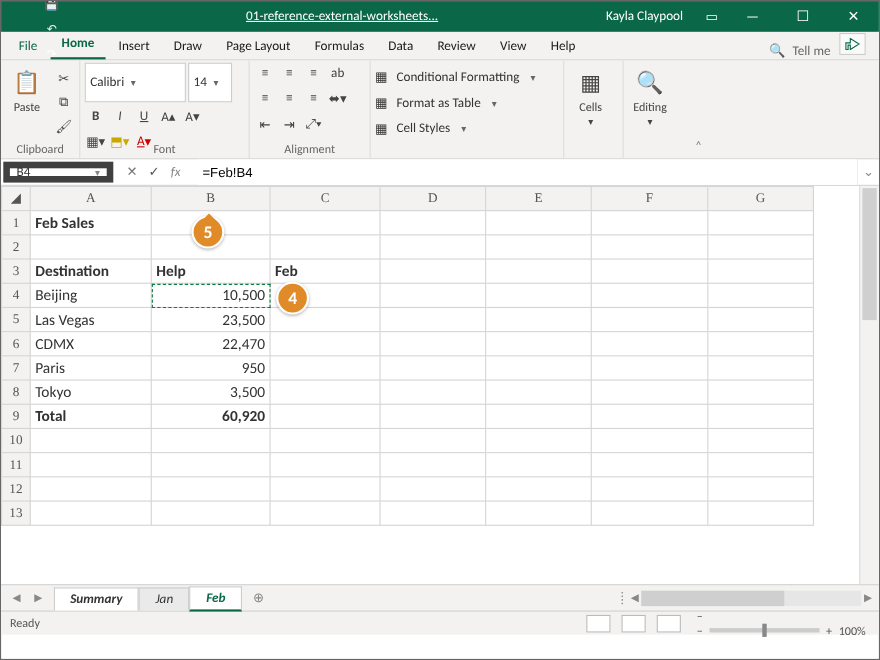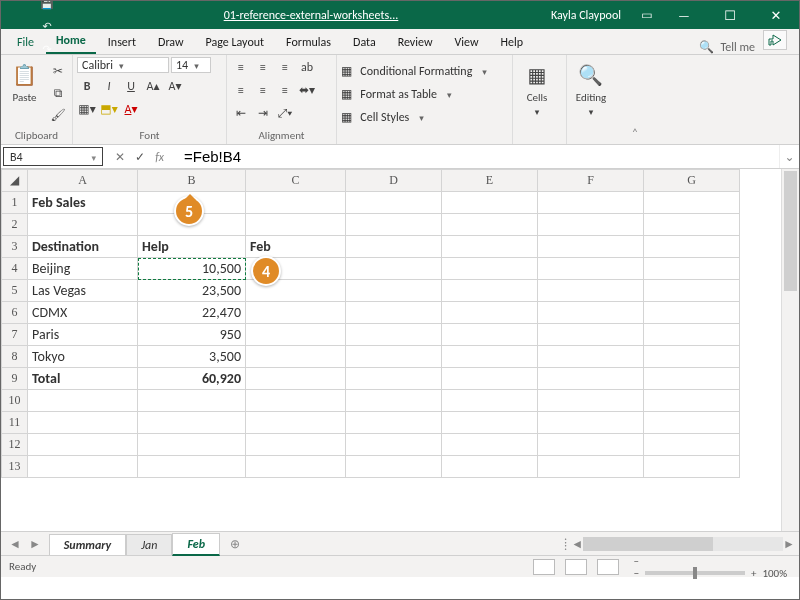--- a/index.html
+++ b/index.html
@@ -27,31 +27,31 @@
 
   .ribbon { height: 90px; background: #f3f2f1; border-bottom:1px solid #d0d0d0; display:flex; }
   .group { border-right:1px solid #ddd; display:flex; flex-direction:column; justify-content:space-between; padding:2px 4px 0; }
   .group-body { display:flex; align-items:flex-start; gap:4px; height:70px; }
   .group-label { text-align:center; font-size:11px; color:#666; padding-bottom:2px; position:relative; }
   .vstack { display:flex; flex-direction:column; gap:2px; }
   .hstack { display:flex; gap:2px; align-items:center; }
   .btn { min-width:20px; height:20px; display:flex; align-items:center; justify-content:center; font-size:12px; color:#444; }
   .bigbtn { width:40px; display:flex; flex-direction:column; align-items:center; gap:2px; padding-top:4px; font-size:11px; color:#444;}
   .bigbtn .icon { width:28px; height:28px; display:flex; align-items:center; justify-content:center; font-size:20px;}
-  .combo { height:16px; border:1px solid #ccc; background:#fff; display:flex; align-items:center; padding:0 4px; font-size:12px; gap:6px;}
+  .combo { height:36px; border:1px solid #ccc; background:#fff; display:flex; align-items:center; padding:0 4px; font-size:12px; gap:6px;}
   .combo .caret::after { content:"▾"; font-size:9px; color:#666; }
   .dropline { height:20px; display:flex; align-items:center; gap:8px; color:#333; font-size:12px;}
   .dropline .caret::after { content:"▾"; font-size:9px; color:#666; margin-left:2px;}
 
   .fbar { height:24px; border-bottom:1px solid #d0d0d0; display:flex; align-items:stretch; background:#fff; }
-  .namebox { width:100px; border:1px solid #404040; margin:2px; display:flex; align-items:center; padding:0 6px; font-size:12px; justify-content:space-between;}
+  .namebox { width:100px; border:6px solid #404040; margin:2px; display:flex; align-items:center; padding:0 6px; font-size:12px; justify-content:space-between;}
   .namebox .caret::after{content:"▾"; font-size:9px; color:#888;}
   .fbar .fxbtns { display:flex; align-items:center; gap:10px; padding:0 10px; color:#777; }
   .fbar .fxlabel { font-style:italic; color:#888; padding-right:6px;}
-  .fbar input { flex:1; border:none; outline:none; font-size:15px; padding:0 4px; }
+  .fbar input { flex:1; border:none; outline:none; font-size:12px; padding:0 4px; }
   .fbar .expand { width:20px; display:flex; align-items:center; justify-content:center; color:#888; border-left:1px solid #eee;}
 
   .sheet { position:relative; height: 362px; overflow:hidden; background:#fff; display:flex; }
   .grid { flex:1; }
   table { border-collapse:collapse; table-layout:fixed; }
   th, td { border:1px solid #d4d4d4; font-size:14px; font-family: Calibri, sans-serif; height:22px; padding:0 4px; text-align:left; background:#fff;}
   th { background:#f3f2f1; font-weight:normal; color:#555; text-align:center; font-size:12px; font-family:"Segoe UI"; }
   th.rowh { width:26px; text-align:center; }
   .colA{width:110px;} .colB{width:108px;} .colC{width:100px;} .colD{width:96px;} .colE{width:96px;} .colF{width:106px;} .colG{width:96px;}
   td.num { text-align:right; }

